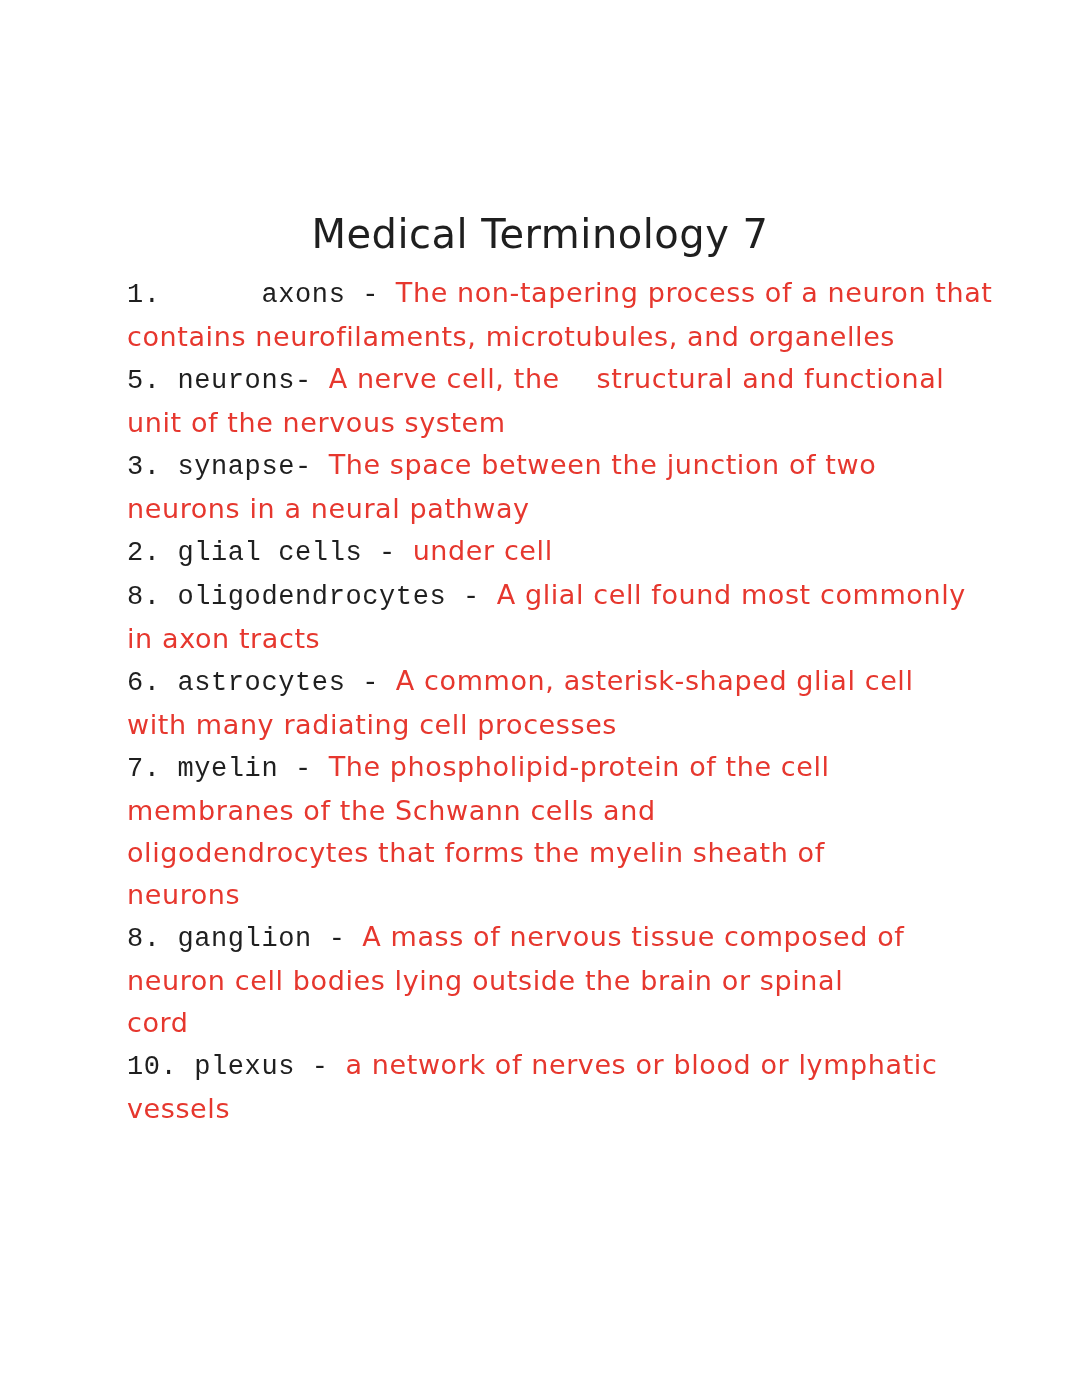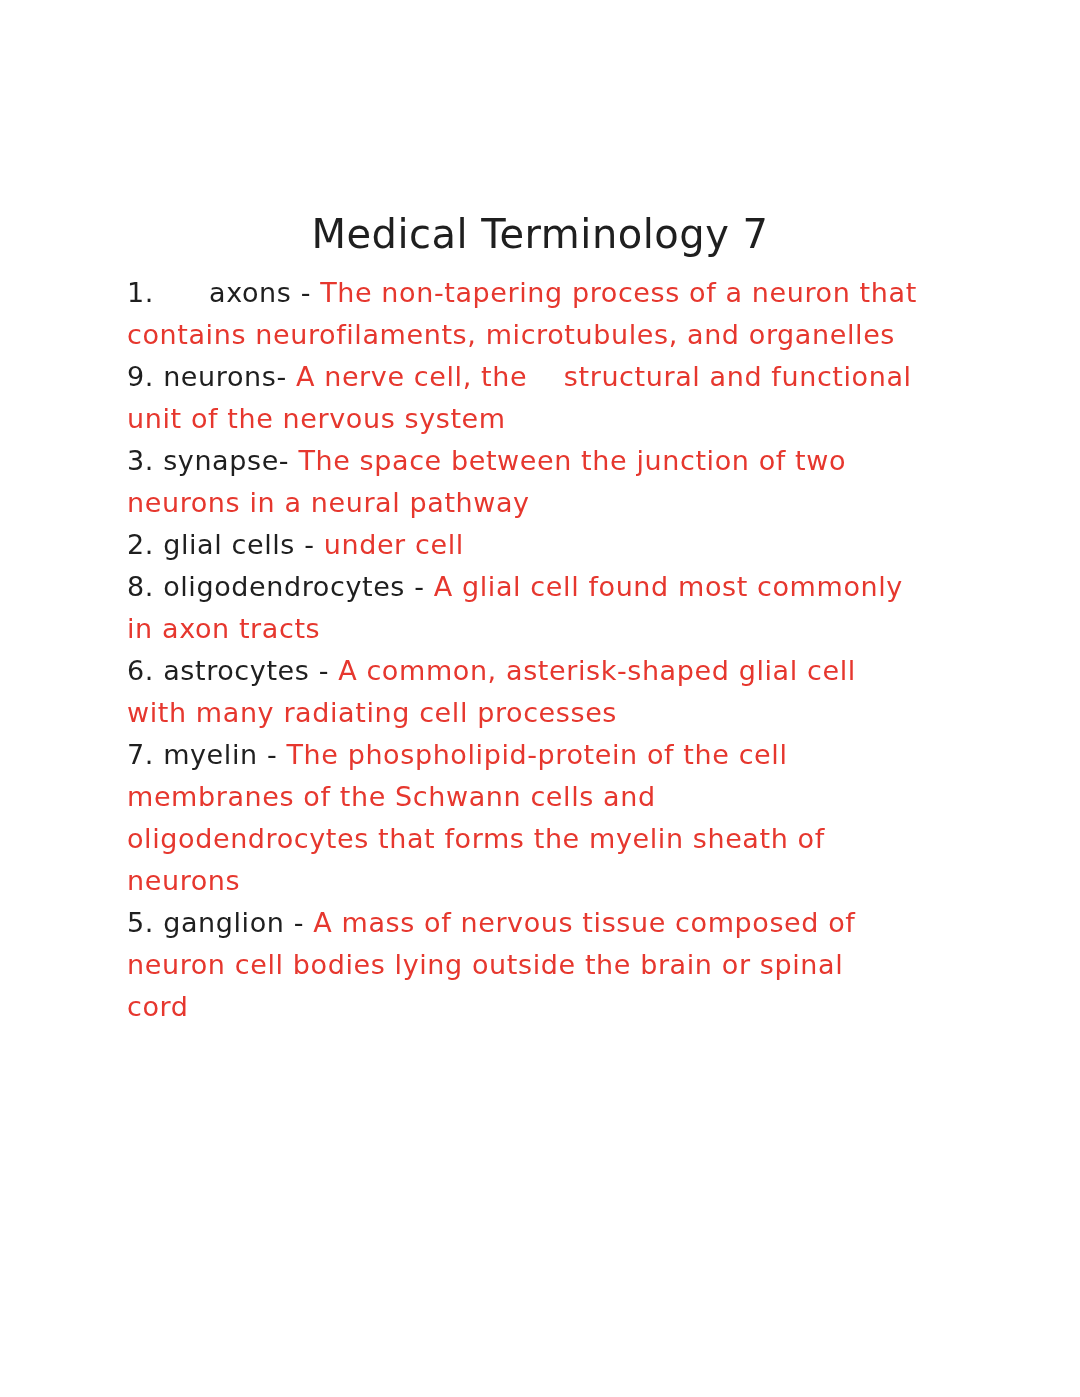--- a/index.html
+++ b/index.html
@@ -36,43 +36,46 @@
   .item {
     margin: 0;
     font-size: 27px;
     line-height: 42px;
     letter-spacing: 0.6px;
     white-space: pre-wrap;
     color: var(--text, #1f1f1f);
   }
   .term {
     color: var(--text, #1f1f1f);
+    font-family: Liberation Mono, monospace;
   }
   .def {
     color: var(--definition, #e6372e);
   }
 </style>
 </head>
 <body>
 
 <div class="page">
   <h1 class="title">Medical Terminology 7</h1>
   <div class="list">
     <p class="item"><span class="term">1.      axons - </span><span class="def">The non-tapering process of a neuron that
 contains neurofilaments, microtubules, and organelles</span></p>
-    <p class="item"><span class="term">9. neurons- </span><span class="def">A nerve cell, the    structural and functional
+    <p class="item"><span class="term">5. neurons- </span><span class="def">A nerve cell, the    structural and functional
 unit of the nervous system</span></p>
     <p class="item"><span class="term">3. synapse- </span><span class="def">The space between the junction of two
 neurons in a neural pathway</span></p>
     <p class="item"><span class="term">2. glial cells - </span><span class="def">under cell</span></p>
     <p class="item"><span class="term">8. oligodendrocytes - </span><span class="def">A glial cell found most commonly
 in axon tracts</span></p>
     <p class="item"><span class="term">6. astrocytes - </span><span class="def">A common, asterisk-shaped glial cell
 with many radiating cell processes</span></p>
     <p class="item"><span class="term">7. myelin - </span><span class="def">The phospholipid-protein of the cell
 membranes of the Schwann cells and
 oligodendrocytes that forms the myelin sheath of
 neurons</span></p>
-    <p class="item"><span class="term">5. ganglion - </span><span class="def">A mass of nervous tissue composed of
+    <p class="item"><span class="term">8. ganglion - </span><span class="def">A mass of nervous tissue composed of
 neuron cell bodies lying outside the brain or spinal
 cord</span></p>
+    <p class="item"><span class="term">10. plexus - </span><span class="def">a network of nerves or blood or lymphatic
+vessels</span></p>
   </div>
 </div>
 
 </body></html>

